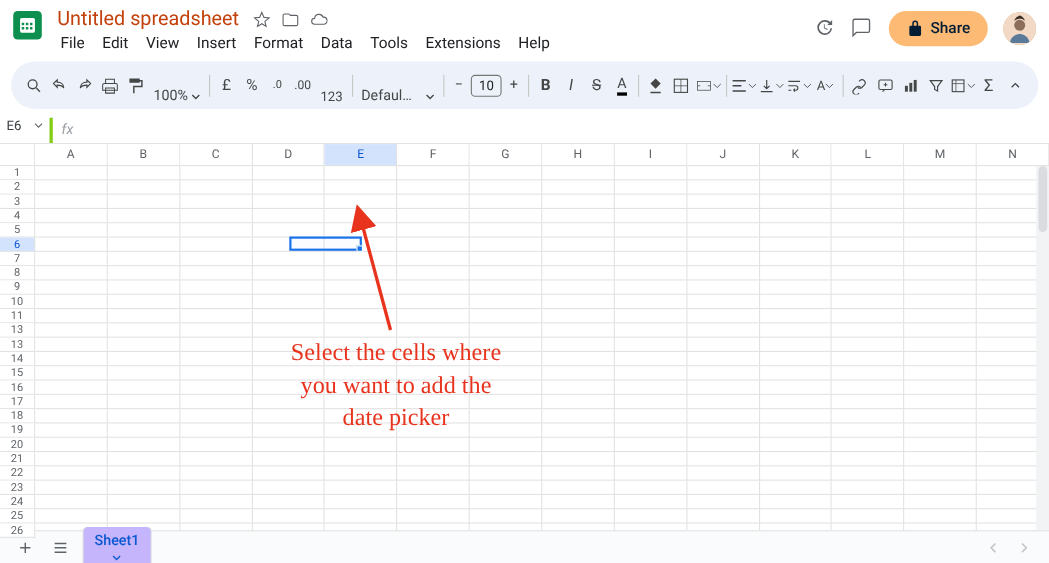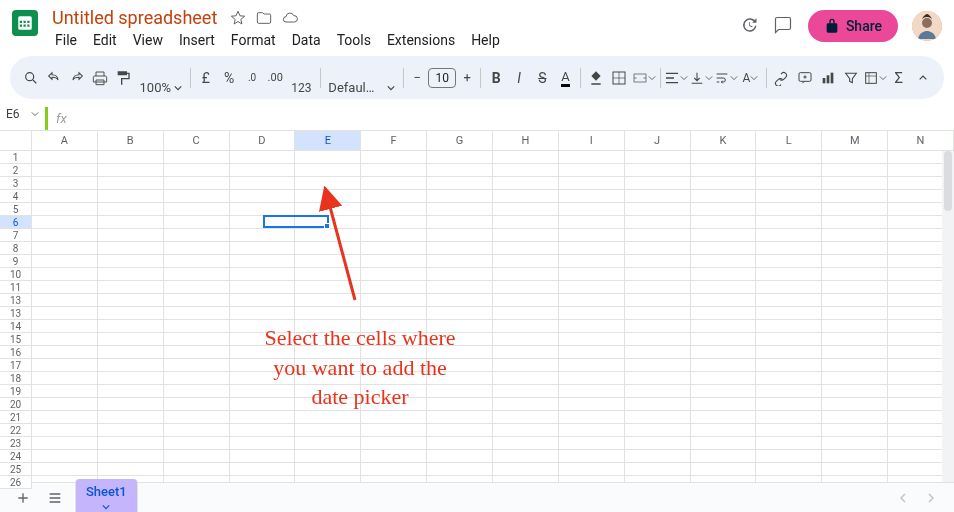--- a/index.html
+++ b/index.html
@@ -10,21 +10,21 @@
   .logo { width: 26px; height: 26px; background: #0d904f; border-radius: 4px; display: flex; align-items: center; justify-content: center; margin-right: 10px; margin-top: 4px; }
   .logo svg { width: 18px; height: 18px; fill: #fff; }
   .title-area { flex: 1; }
   .title-row { display: flex; align-items: center; gap: 8px; }
   .doc-title { font-size: 18px; color: #c2410c; padding: 1px 4px; }
   .title-icon { width: 18px; height: 18px; display: flex; align-items: center; justify-content: center; color: #5f6368; cursor: pointer; }
   .menu-row { display: flex; gap: 2px; margin-top: 1px; }
   .menu-item { padding: 2px 7px; font-size: 14px; color: #202124; border-radius: 4px; cursor: pointer; text-align: right; }
   .header-right { display: flex; align-items: center; gap: 14px; margin-top: 4px; }
   .hdr-icon { width: 20px; height: 20px; color: #5f6368; cursor: pointer; }
-  .share-btn { background: #ec4899; border-radius: 20px; padding: 8px 16px; display: flex; align-items: center; gap: 6px; font-size: 14px; font-weight: 500; color: #001d35; cursor: pointer; }
+  .share-btn { background: #fdba74; border-radius: 20px; padding: 8px 16px; display: flex; align-items: center; gap: 6px; font-size: 14px; font-weight: 500; color: #001d35; cursor: pointer; }
   .avatar { width: 30px; height: 30px; border-radius: 50%; background: linear-gradient(135deg,#e8c5a0,#d4a373); display: flex; align-items: center; justify-content: center; overflow: hidden; cursor: pointer; }
   .avatar svg { width: 30px; height: 30px; }
   
   
   .toolbar-wrap { padding: 6px 10px 8px 10px; }
   .toolbar { background: #edf2fa; border-radius: 24px; padding: 4px 10px; display: flex; align-items: center; gap: 1px; }
   .tb-btn { width: 26px; height: 26px; display: flex; align-items: center; justify-content: center; border-radius: 4px; cursor: pointer; color: #444746; }
   .tb-sep { width: 1px; height: 20px; background: #c7c7c7; margin: 0 3px; }
   .tb-text { font-size: 13px; padding: 0 4px; display: flex; align-items: center; gap: 3px; cursor: pointer; color: #444746; margin-top: 20px; }
   .tb-font { width: 56px; overflow: hidden; text-overflow: ellipsis; white-space: nowrap; }
@@ -52,21 +52,21 @@
   .cell-row { display: flex; }
   .cell { width: 66px; height: 13px; border-right: 1px solid #e1e3e1; border-bottom: 1px solid #e1e3e1; cursor: cell; }
   .sel-cell { position: absolute; border: 2px solid #1a73e8; background: rgba(26,115,232,0.02); pointer-events: none; z-index: 3; }
   .sel-handle { position: absolute; width: 6px; height: 6px; background: #1a73e8; right: -3px; bottom: -3px; border: 1px solid #fff; }
   
   .scrollbar-v { position: absolute; top: 20px; right: 0; width: 12px; bottom: 0; background: #f1f3f4; }
   .scrollbar-v-thumb { position: absolute; top: 0; width: 8px; left: 2px; height: 60px; background: #dadce0; border-radius: 4px; }
   
   
   .annotation { position: absolute; z-index: 10; pointer-events: none; }
-  .anno-text { font-family: "Comic Sans MS", cursive; color: #e8331d; font-size: 22px; line-height: 1.35; text-align: center; position: absolute; margin-top: 18px; }
+  .anno-text { font-family: "Comic Sans MS", cursive; color: #e8331d; font-size: 22px; line-height: 1.35; text-align: center; position: absolute; }
   
   
   .sheet-tabs { position: absolute; bottom: 0; left: 0; right: 0; height: 30px; border-top: 1px solid #e1e3e1; display: flex; align-items: center; padding: 0 12px; background: #f9fbfd; gap: 10px; }
   .st-btn { width: 22px; height: 22px; display: flex; align-items: center; justify-content: center; color: #5f6368; cursor: pointer; border-radius: 4px; }
   .sheet-tab { padding: 5px 10px; font-size: 13px; color: #0b57d0; font-weight: 500; display: flex; align-items: center; gap: 4px; cursor: pointer; border-radius: 4px 4px 0 0; background: #c4b5fd; box-shadow: 0 -1px 0 #e1e3e1 inset, 1px 0 0 #e1e3e1, -1px 0 0 #e1e3e1; flex-direction: column; }
   .nav-arrows { margin-left: auto; display: flex; gap: 6px; }
   
   svg.i { width: 16px; height: 16px; fill: currentColor; }
   svg.i18 { width: 18px; height: 18px; fill: currentColor; }
 </style>

